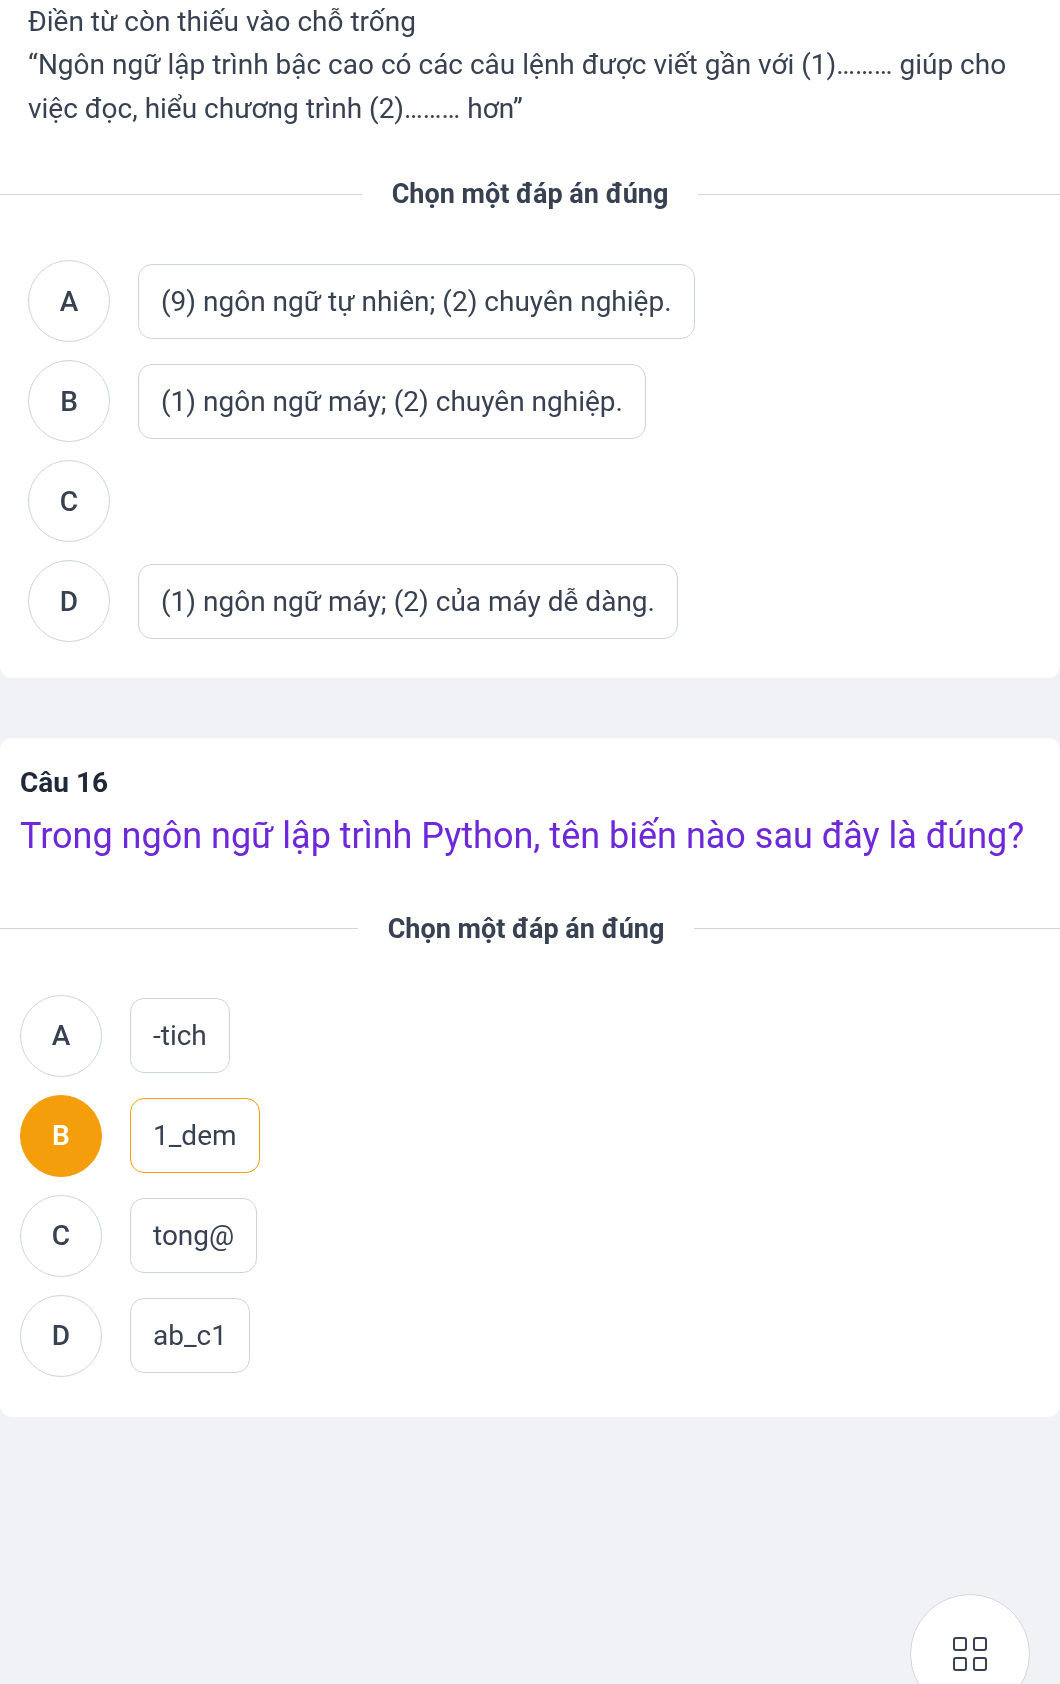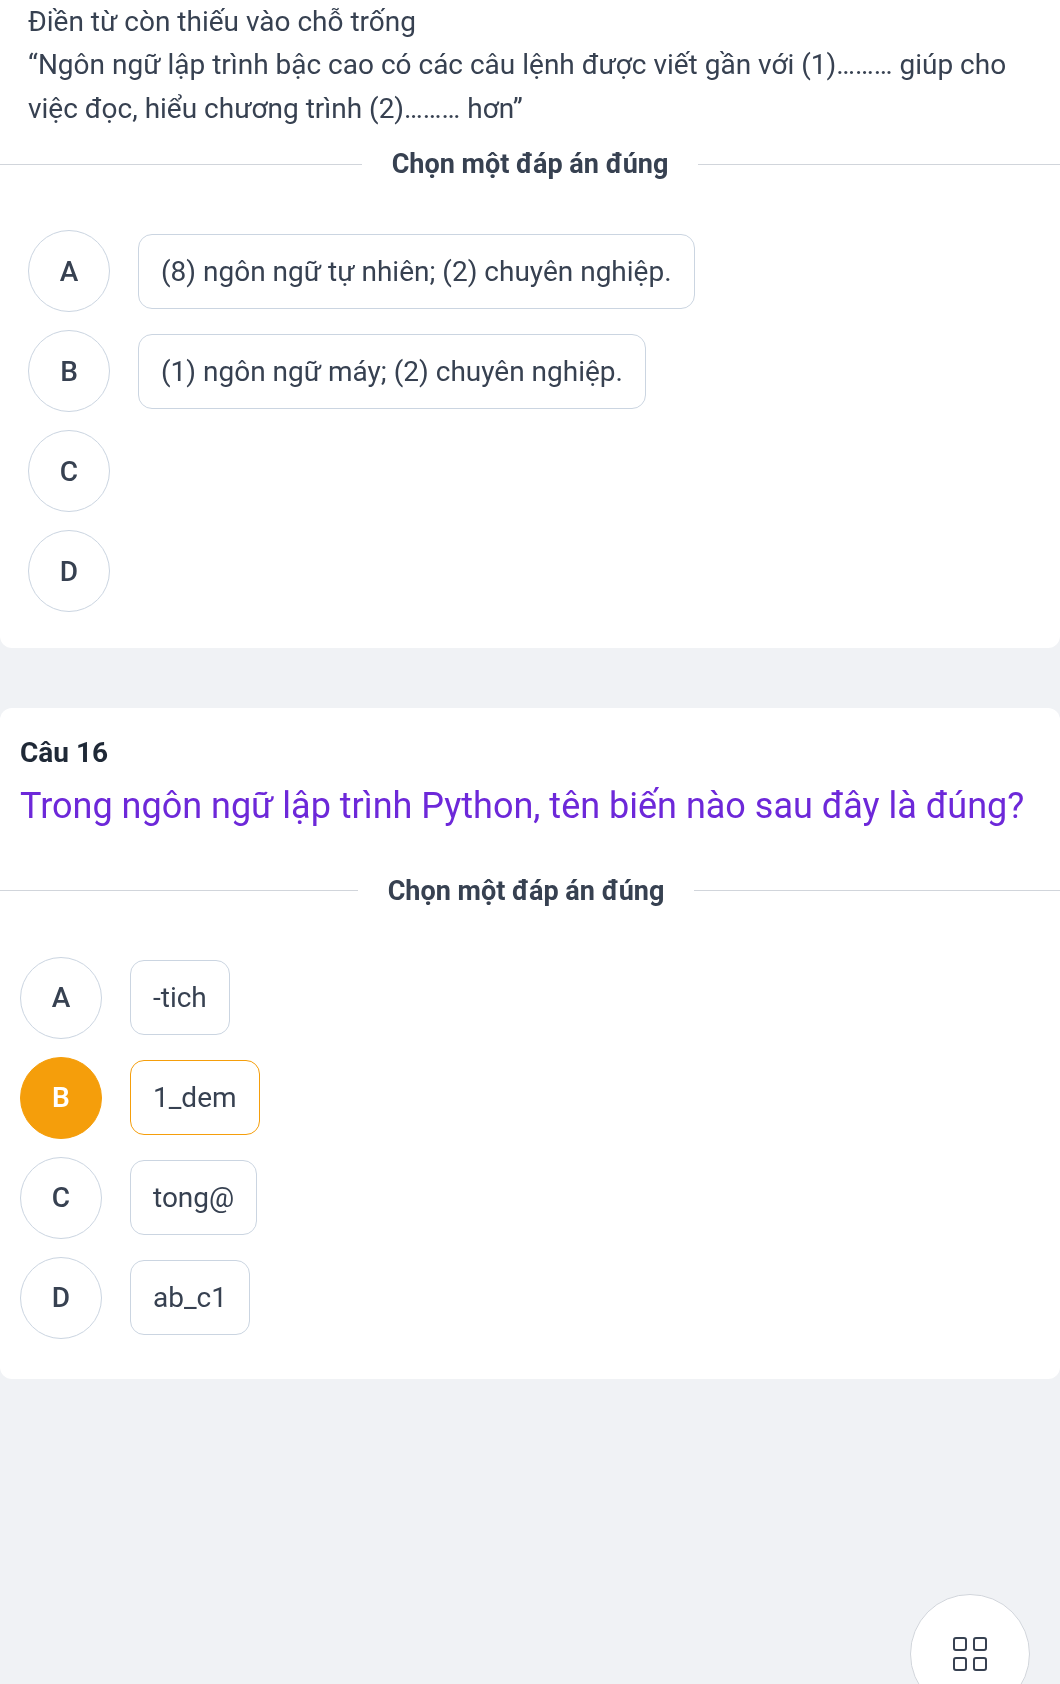--- a/index.html
+++ b/index.html
@@ -34,21 +34,21 @@
   }
   .q-text {
     font-size: 36px;
     line-height: 1.55;
     color: #6d28d9;
     margin-bottom: 40px;
   }
   .divider-row {
     display: flex;
     align-items: center;
-    margin: 18px -28px 50px -28px;
+    margin: 48px -28px 50px -28px;
     gap: 8px;
   }
   .divider-line {
     flex: 1;
     height: 1px;
     background: #d1d5db;
   }
   .divider-text {
     font-size: 27px;
     font-weight: 700;
@@ -134,31 +134,32 @@
 
   <div class="divider-row">
     <div class="divider-line"></div>
     <div class="divider-text">Chọn một đáp án đúng</div>
     <div class="divider-line"></div>
   </div>
 
   <div class="options">
     <div class="option-row">
       <div class="option-letter">A</div>
-      <div class="option-text">(8) ngôn ngữ tự nhiên; (2) chuyên nghiệp.</div>
+      <div class="option-text">(9) ngôn ngữ tự nhiên; (2) chuyên nghiệp.</div>
     </div>
     <div class="option-row">
       <div class="option-letter">B</div>
       <div class="option-text">(1) ngôn ngữ máy; (2) chuyên nghiệp.</div>
     </div>
     <div class="option-row">
       <div class="option-letter">C</div>
     </div>
     <div class="option-row">
       <div class="option-letter">D</div>
+      <div class="option-text">(1) ngôn ngữ máy; (2) của máy dễ dàng.</div>
     </div>
   </div>
 </div>
 
 <div class="card2">
   <div class="q-title">Câu 16</div>
   <div class="q-text">Trong ngôn ngữ lập trình Python, tên biến nào sau đây là đúng?</div>
 
   <div class="divider-row">
     <div class="divider-line"></div>

